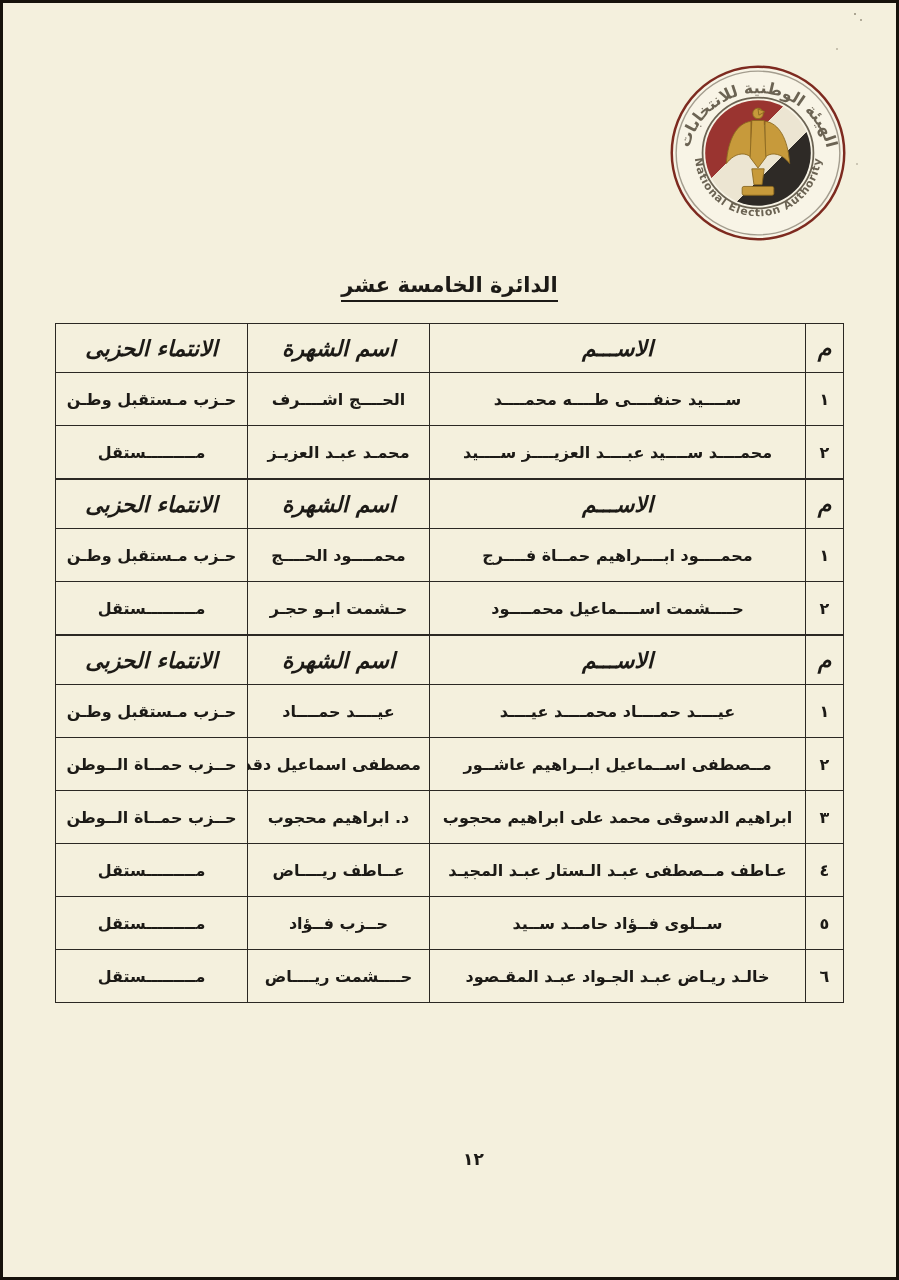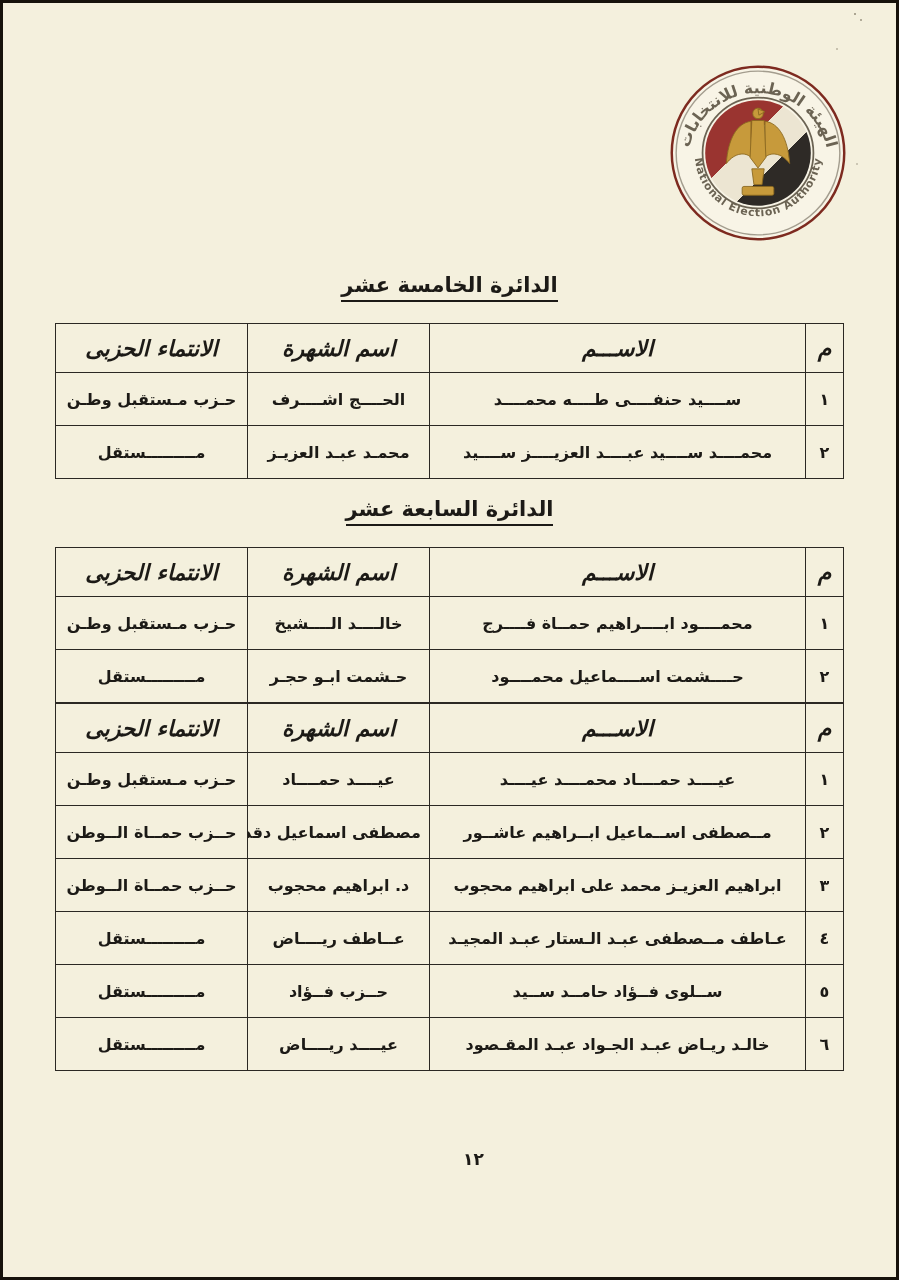--- a/index.html
+++ b/index.html
@@ -174,41 +174,40 @@
               <td class="c-num">٢</td>
               <td class="c-name">محمــــد ســــيد عبــــد العزيــــز ســــيد</td>
               <td class="c-known">محمـد عبـد العزيـز</td>
               <td class="c-party">مـــــــــستقل</td>
             </tr>
           </tbody>
     </table>
   </section>
 
   <section class="district">
-    <h2 class="district-title"><span class="t">الدائرة السابعة عشر</span></h2>
     <table class="candidates" dir="rtl">
       <colgroup>
         <col class="c-num">
             <col class="c-name">
             <col class="c-known">
             <col class="c-party">
       </colgroup>
       <thead>
         <tr>
           <th>م</th>
           <th>الاســـم</th>
           <th>اسم الشهرة</th>
           <th>الانتماء الحزبى</th>
         </tr>
       </thead>
       <tbody>
             <tr>
               <td class="c-num">١</td>
               <td class="c-name">محمــــود ابــــراهيم حمــاة فــــرج</td>
-              <td class="c-known">خالــــد الــــشيخ</td>
+              <td class="c-known">محمــــود الحــــج</td>
               <td class="c-party">حـزب مـستقبل وطـن</td>
             </tr>
             <tr>
               <td class="c-num">٢</td>
               <td class="c-name">حــــشمت اســــماعيل محمــــود</td>
               <td class="c-known">حـشمت ابـو حجـر</td>
               <td class="c-party">مـــــــــستقل</td>
             </tr>
           </tbody>
     </table>
@@ -238,40 +237,40 @@
               <td class="c-party">حـزب مـستقبل وطـن</td>
             </tr>
             <tr>
               <td class="c-num">٢</td>
               <td class="c-name">مــصطفى اســماعيل ابــراهيم عاشــور</td>
               <td class="c-known">مصطفى اسماعيل دقدق</td>
               <td class="c-party">حــزب حمــاة الــوطن</td>
             </tr>
             <tr>
               <td class="c-num">٣</td>
-              <td class="c-name">ابراهيم العزيـز محمد على ابراهيم محجوب</td>
+              <td class="c-name">ابراهيم الدسوقى محمد على ابراهيم محجوب</td>
               <td class="c-known">د. ابراهيم محجوب</td>
               <td class="c-party">حــزب حمــاة الــوطن</td>
             </tr>
             <tr>
               <td class="c-num">٤</td>
               <td class="c-name">عـاطف مــصطفى عبـد الـستار عبـد المجيـد</td>
               <td class="c-known">عــاطف ريــــاض</td>
               <td class="c-party">مـــــــــستقل</td>
             </tr>
             <tr>
               <td class="c-num">٥</td>
               <td class="c-name">ســلوى فــؤاد حامــد ســيد</td>
               <td class="c-known">حــزب فــؤاد</td>
               <td class="c-party">مـــــــــستقل</td>
             </tr>
             <tr>
               <td class="c-num">٦</td>
               <td class="c-name">خالـد ريـاض عبـد الجـواد عبـد المقـصود</td>
-              <td class="c-known">عيــــد ريــــاض</td>
+              <td class="c-known">حــــشمت ريــــاض</td>
               <td class="c-party">مـــــــــستقل</td>
             </tr>
           </tbody>
     </table>
   </section>
 </div>
 
   <div class="page-number">١٢</div>
 </div>
 

